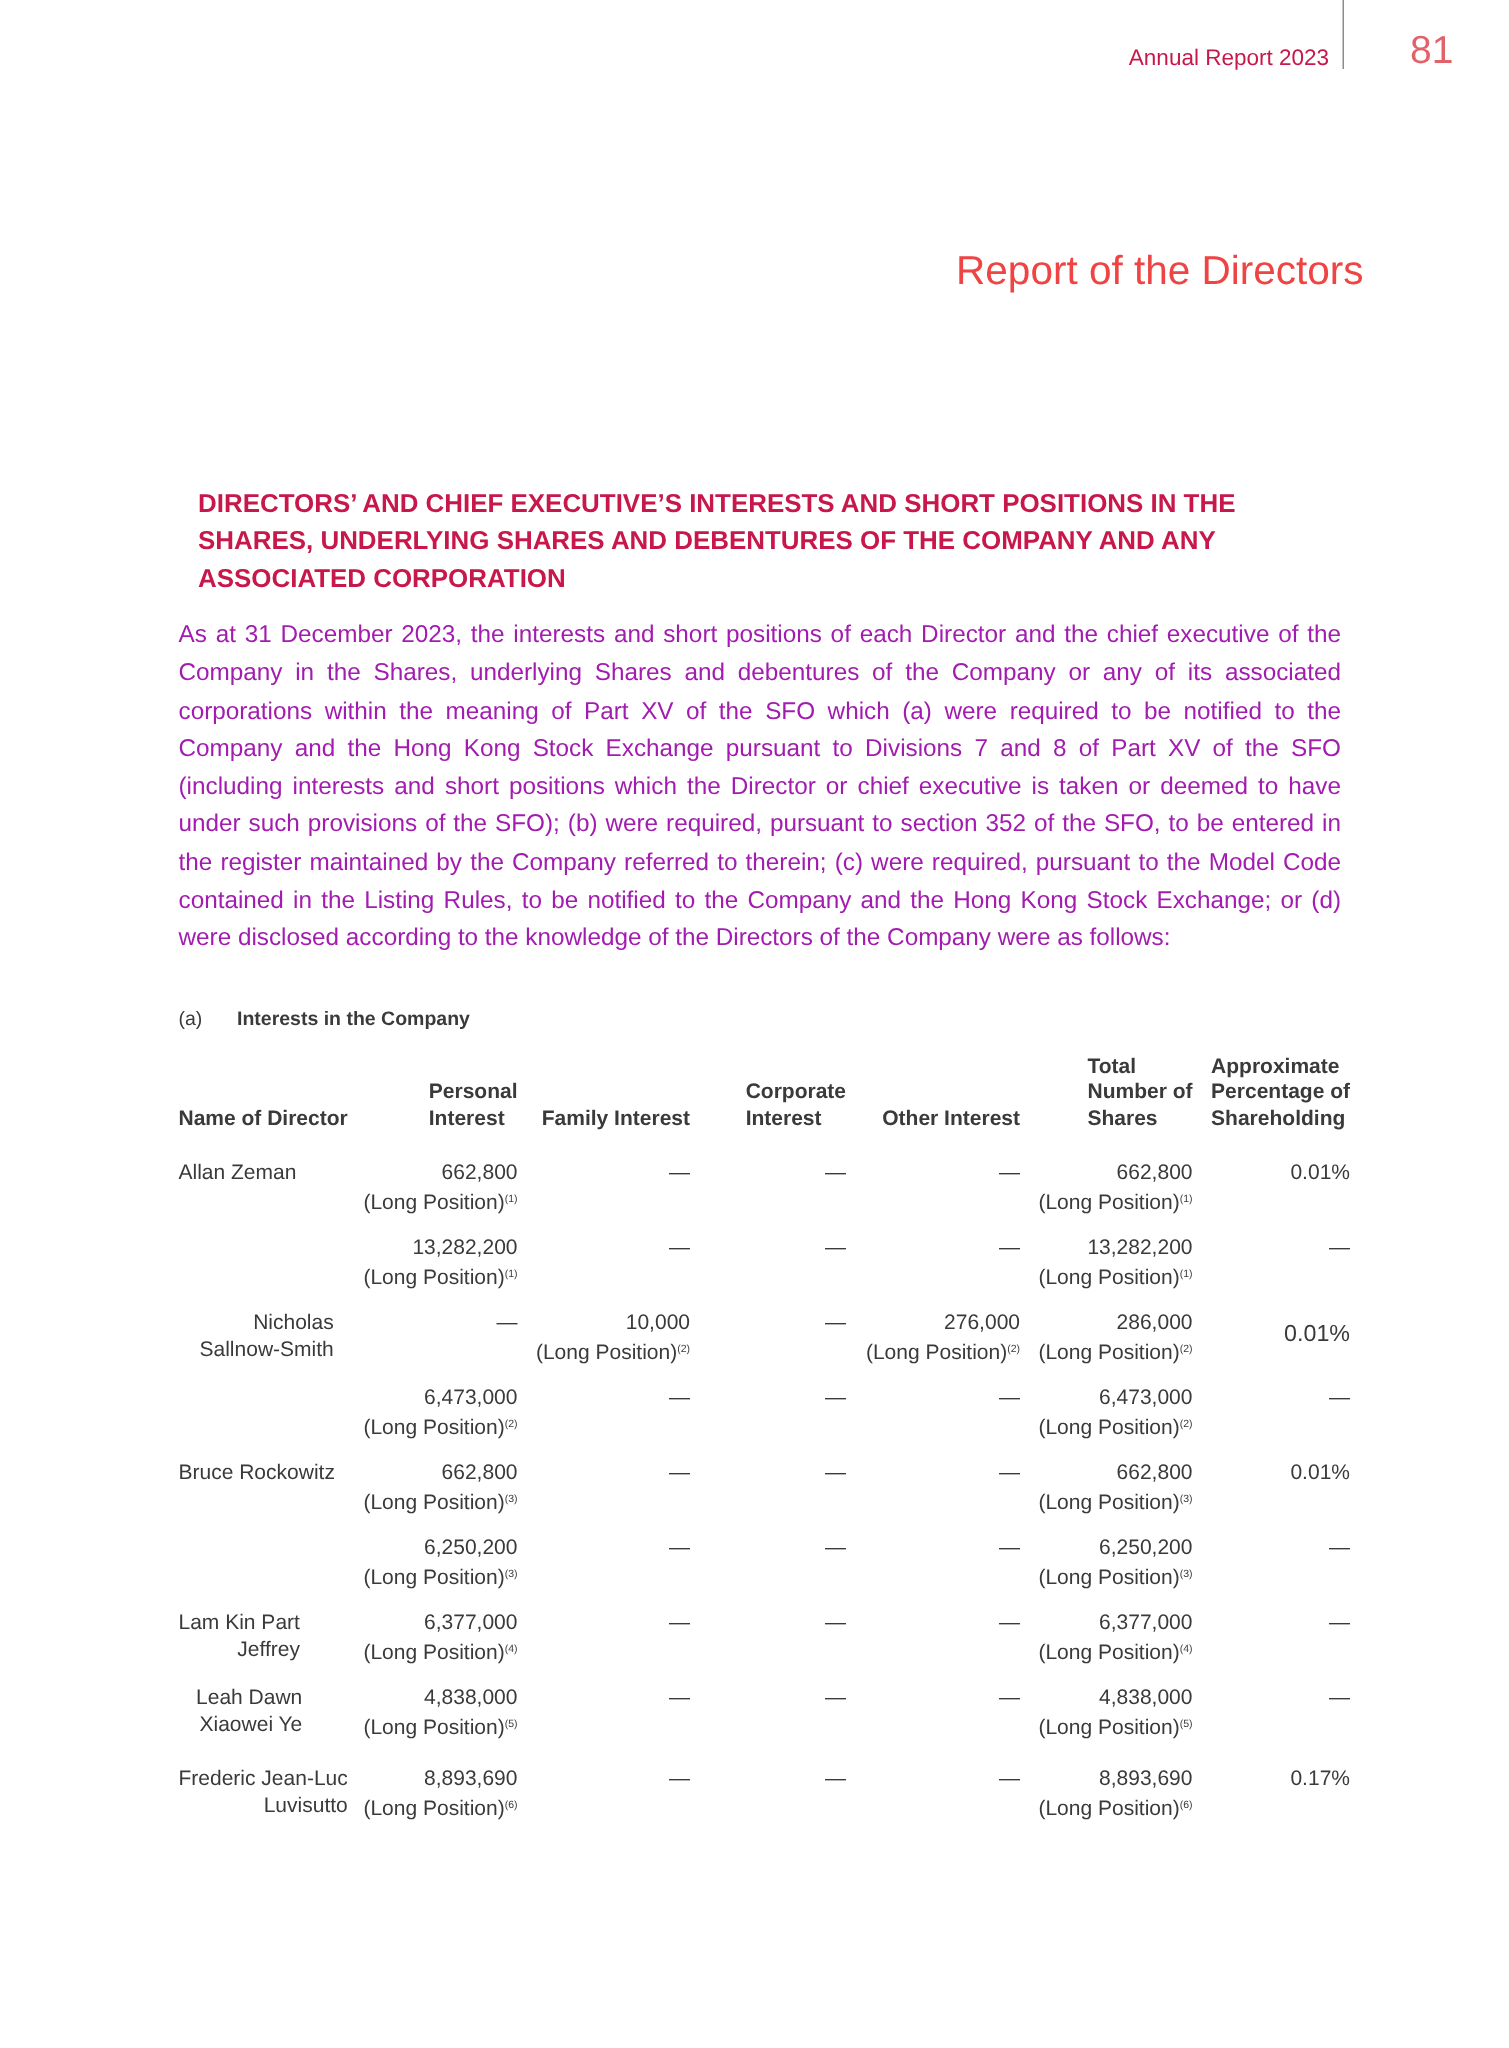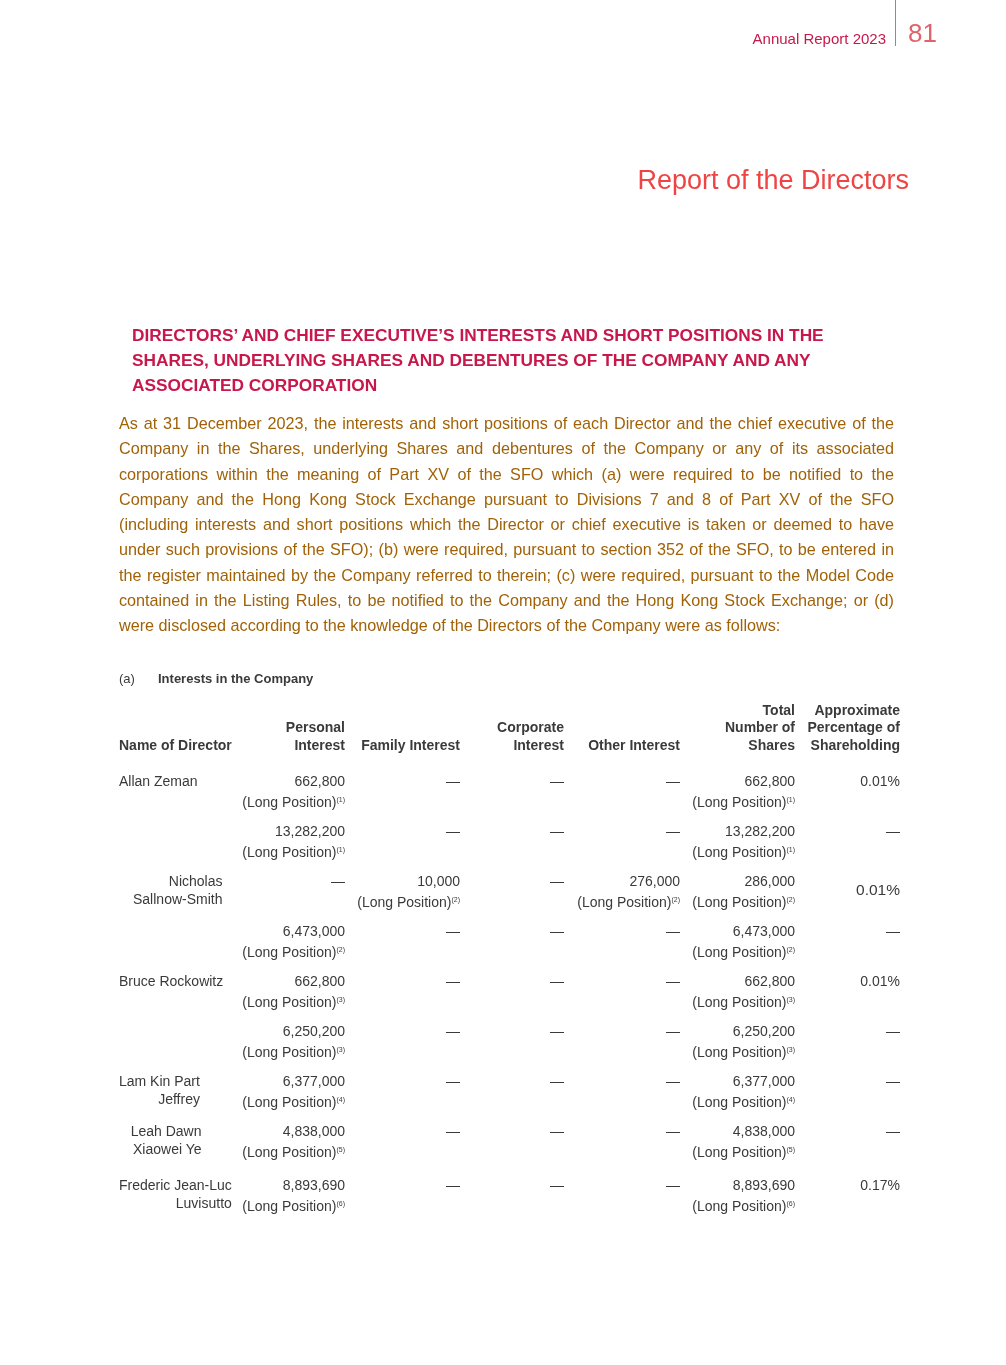--- a/index.html
+++ b/index.html
@@ -1,34 +1,34 @@
 <!DOCTYPE html>
 <html><head>
 <meta charset="utf-8">
 <style>
   html, body { margin: 0; padding: 0; background: #ffffff; }
   body { width: 1006px; height: 1365px; position: relative; overflow: hidden;
          font-family: "Liberation Sans", sans-serif; color: #3a3a3a; }
 
   .header-running { position: absolute; top: 30px; right: 120px; font-size: 15px; color: #c8174b; }
   .header-rule { position: absolute; top: 0; left: 895px; width: 1px; height: 46px; background: #8c8c8c; }
-  .header-page { position: absolute; top: 18px; left: 908px; font-size: 26px; color: #e2626a; font-weight: 300; text-align: right; }
+  .header-page { position: absolute; top: 18px; left: 940px; font-size: 26px; color: #e2626a; font-weight: 300; text-align: right; }
 
   .page-title { position: absolute; top: 165px; right: 97px; font-size: 27px; color: #ef4444; }
 
   .section { position: absolute; left: 119px; top: 310px; width: 791px; }
   .section-heading { font-size: 17.3px; line-height: 25px; color: #c8174b; margin: 13px; text-transform: none; }
-  .body-text { font-size: 16.2px; line-height: 25.3px; color: #a16207; text-align: justify; margin: 4px 16px 0 0; }
+  .body-text { font-size: 16.2px; line-height: 25.3px; color: #a21caf; text-align: justify; margin: 4px 16px 0 0; }
 
   .sub-heading { position: absolute; left: 119px; top: 671px; font-size: 13px; font-weight: bold; color: #3a3a3a; }
   .sub-heading .label { display: inline-block; width: 39px; font-weight: normal; }
 
   .table { position: absolute; left: 119px; top: 698px; width: 782px; font-size: 14px; color: #3a3a3a; }
   .thead { position: relative; height: 56px; font-weight: bold; }
-  .th { position: absolute; bottom: 0; line-height: 17.5px; text-align: right; }
+  .th { position: absolute; bottom: 0; line-height: 17.5px; text-align: left; }
   .th.name { left: 0; text-align: right; }
 
   .row { position: relative; height: 50px; }
   .cell { position: absolute; top: 0; line-height: 17.5px; text-align: right; white-space: nowrap; }
   .cell .pos { display: block; }
   .cell sup { font-size: 7px; vertical-align: 5px; }
   .c-name { left: 0; text-align: right; }
   .c-name .l2 { display: block; padding-left: 14px; }
   .c-personal { right: 556px; }
   .c-family { right: 441px; }

